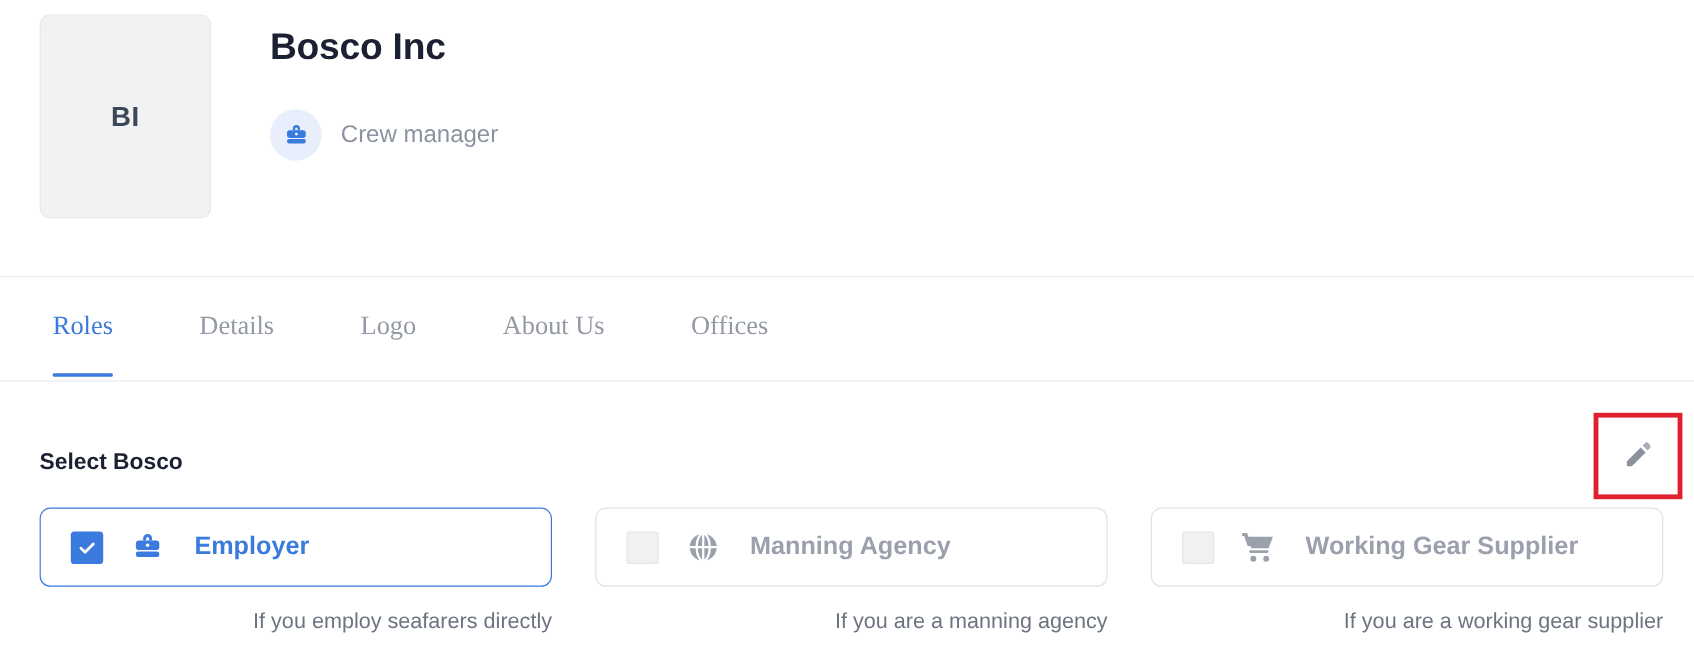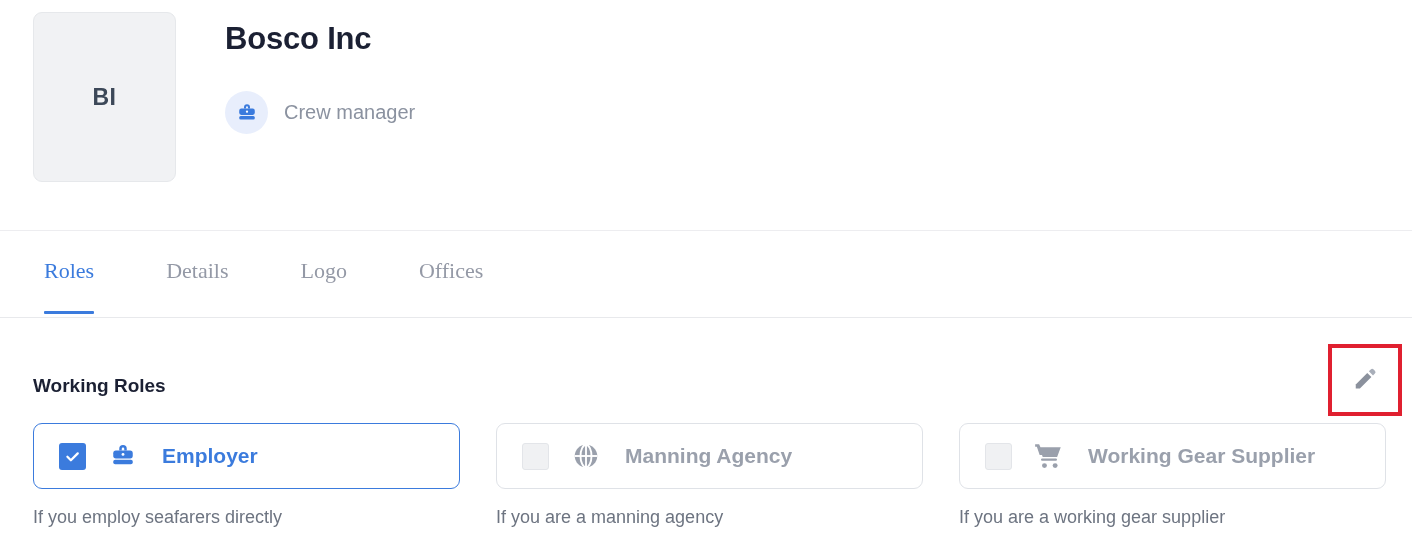--- a/index.html
+++ b/index.html
@@ -172,20 +172,21 @@
     color: #9aa0ac;
     white-space: nowrap;
   }
   .role-card.selected .card-label { color: #3b7bdd; }
   .card-desc {
     margin-top: 18px;
     font-size: 18px;
     color: #6d7481;
     font-weight: 400;
     white-space: nowrap;
+    text-align: right;
   }
 </style>
 </head>
 <body>
 
 <div class="page">
 
   <div class="header">
 
     <div class="avatar-box">
@@ -214,29 +215,32 @@
       <div class="tab active">
         <span>Roles</span>
       </div>
       <div class="tab">
         <span>Details</span>
       </div>
       <div class="tab">
         <span>Logo</span>
       </div>
       <div class="tab">
+        <span>About Us</span>
+      </div>
+      <div class="tab">
         <span>Offices</span>
       </div>
     </div>
     <div class="tabs-bottom-border"></div>
   </div>
 
   <div class="main">
 
-    <div class="section-title">Working Roles</div>
+    <div class="section-title">Select Bosco</div>
 
     <div class="edit-btn-highlight">
       <span>
         <svg width="30" height="30" viewBox="0 0 24 24" aria-hidden="true">
           <path d="M4.6 17.1l9.2-9.2 3.3 3.3-9.2 9.2H4.6v-3.3z" fill="#8b919d"></path>
           <path d="M15.1 6.6l1.5-1.5a1.6 1.6 0 0 1 2.3 0l1 1a1.6 1.6 0 0 1 0 2.3l-1.5 1.5-3.3-3.3z" fill="#a8aeb9"></path>
         </svg>
       </span>
     </div>
 

